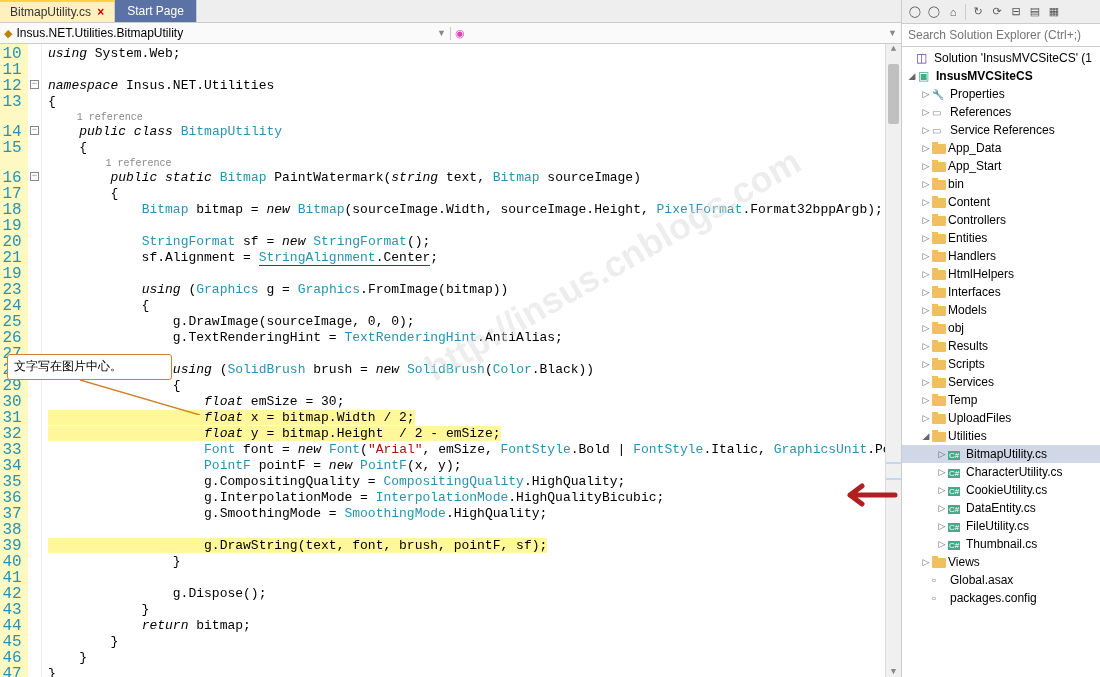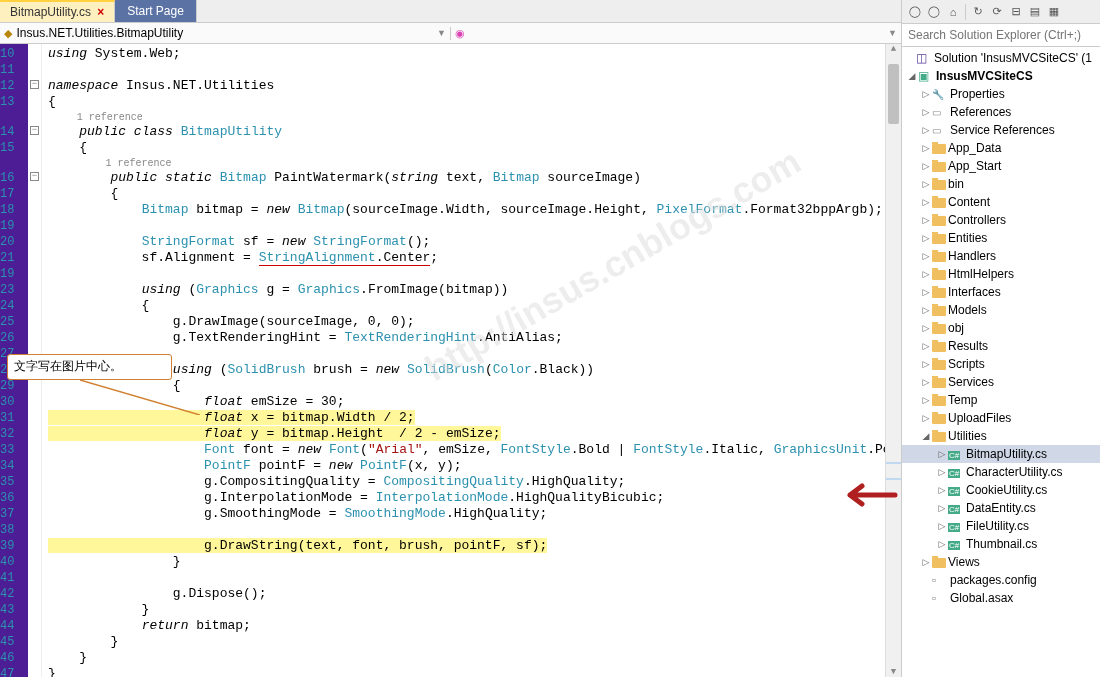--- a/index.html
+++ b/index.html
@@ -9,21 +9,21 @@
 .tab-bar { height:22px; background:#eee; display:flex; align-items:stretch; font-family:'Segoe UI',sans-serif; font-size:12px; }
 .tab { padding:2px 10px; border-right:1px solid #ccc; display:flex; align-items:center; gap:6px; color:#333; cursor:pointer; }
 .tab.active { background:#fff0c0; border-top:2px solid #ffd040; }
 .tab .close { color:#c00; font-weight:bold; }
 .start-tab { background:#5b72a4; color:#fff; padding:2px 12px; }
 .nav-bar { height:22px; border-top:1px solid #ccc; border-bottom:1px solid #ccc; display:flex; align-items:center; font-family:'Segoe UI',sans-serif; font-size:12px; background:#fafafa; }
 .nav-left,.nav-right { flex:1; display:flex; align-items:center; padding:0 4px; gap:4px; }
 .nav-right { border-left:1px solid #ccc; }
 .drop { color:#888; font-size:9px; }
 .code-area { flex:1; display:flex; overflow:hidden; position:relative; }
-.gutter { width:28px; text-align:left; color:#2b91af; padding:2px 4px 0 0; background:#4c1d95; line-height:16px; font-size:12px; }
+.gutter { width:28px; text-align:center; color:#2b91af; padding:2px 4px 0 0; background:#fef9c3; line-height:16px; font-size:16px; }
 .fold-gutter { width:14px; background:#fff; border-right:1px solid #eee; position:relative; line-height:16px; font-size:10px; color:#888; text-align:center; }
 .fold-box { border:1px solid #888; width:9px; height:9px; display:inline-block; line-height:7px; font-size:9px; text-align:center; margin-top:3px; }
 .code { flex:1; padding:2px 0 0 6px; line-height:16px; white-space:pre; position:relative; overflow:hidden; }
 .k { color:#000000;font-style:italic; }
 .t { color:#2b91af; }
 .s { color:#a31515; }
 .c { color:#888; font-size:10px; }
 .hl { background:#fff799; }
 .red-u { border-bottom:1px solid #c00; }
 .scroll-v { width:16px; background:#f0f0f0; border-left:1px solid #ddd; position:relative; }
@@ -339,26 +339,26 @@
           <span>Thumbnail.cs</span>
         </div>
         <div class="tree-item" style="padding-left:18px">
           <span class="exp">▷</span>
           <span class="icon icon-folder"></span>
           <span>Views</span>
         </div>
         <div class="tree-item" style="padding-left:18px">
           <span class="exp"></span>
           <span class="icon icon-file"></span>
-          <span>packages.config</span>
+          <span>Global.asax</span>
         </div>
         <div class="tree-item" style="padding-left:18px">
           <span class="exp"></span>
           <span class="icon icon-file"></span>
-          <span>Global.asax</span>
+          <span>packages.config</span>
         </div>
       </div>
   </div>
 </div>
 
 <svg class="arrow" width="60" height="30">
   <path d="M55,15 L10,15 M10,15 L22,6 M10,15 L22,24" stroke="#b02020" stroke-width="5" fill="none" stroke-linecap="round"></path>
 </svg>
 
 </body></html>

